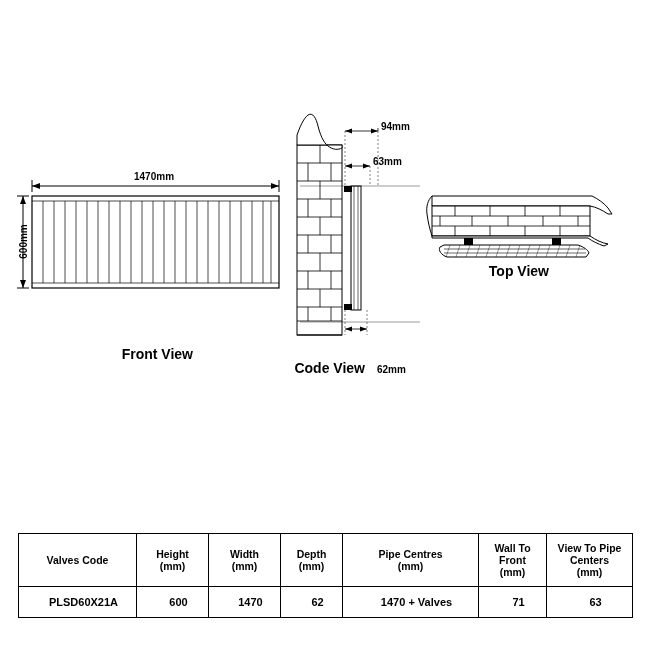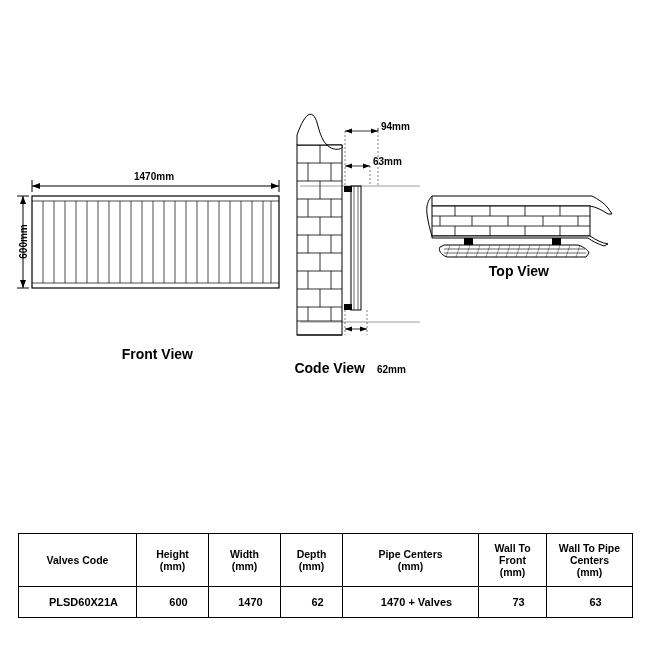--- a/index.html
+++ b/index.html
@@ -278,39 +278,39 @@
         </td>
         <td>
           <span>Width</span>
           <span class="unit">(mm)</span>
         </td>
         <td>
           <span>Depth</span>
           <span class="unit">(mm)</span>
         </td>
         <td>
-          <span>Pipe Centers</span>
+          <span>Pipe Centres</span>
           <span class="unit">(mm)</span>
         </td>
         <td>
           <span>Wall To Front</span>
           <span class="unit">(mm)</span>
         </td>
         <td>
-          <span>Wall To Pipe Centers</span>
+          <span>View To Pipe Centers</span>
           <span class="unit">(mm)</span>
         </td>
       </tr>
     </thead>
     <tbody>
       <tr>
         <td>PLSD60X21A</td>
         <td>600</td>
         <td>1470</td>
         <td>62</td>
         <td>1470 + Valves</td>
-        <td>73</td>
+        <td>71</td>
         <td>63</td>
       </tr>
     </tbody>
   </table>
 
 </div>
 
 </body></html>

